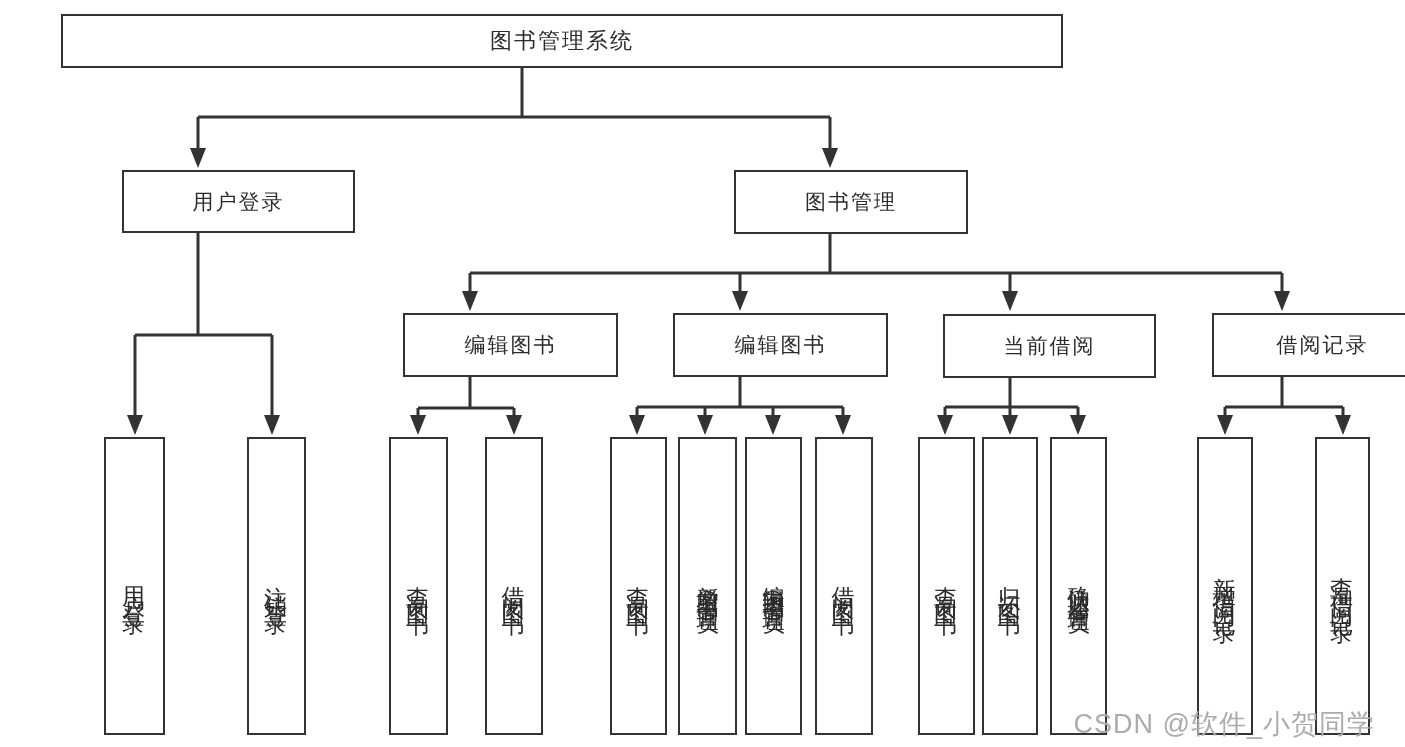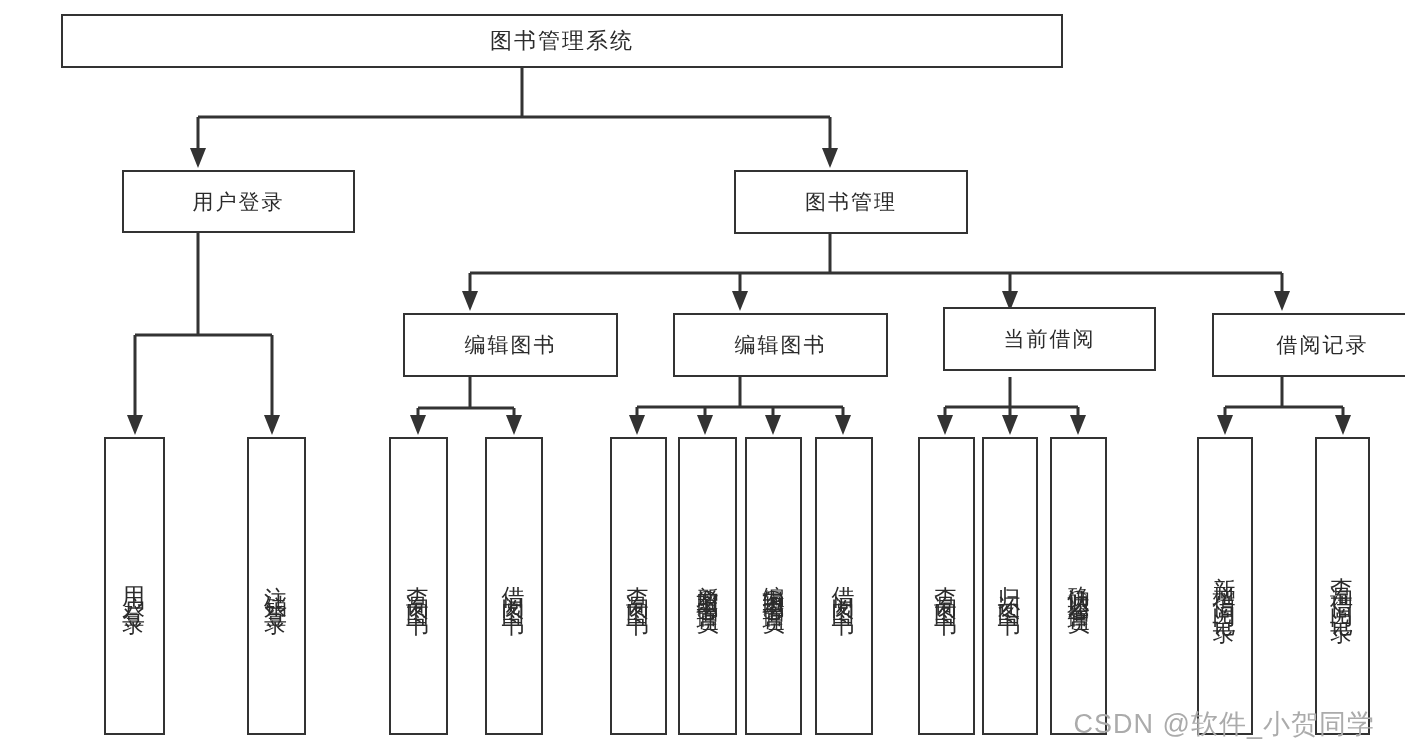--- a/index.html
+++ b/index.html
@@ -78,21 +78,21 @@
   </g>
 </svg>
 
 <div class="node hnode root" style="left:21px;top:14px;width:1002px;height:54px">图书管理系统</div>
 
 <div class="node hnode" style="left:82px;top:170px;width:233px;height:63px">用户登录</div>
 <div class="node hnode" style="left:694px;top:170px;width:234px;height:64px">图书管理</div>
 
 <div class="node hnode" style="left:363px;top:313px;width:215px;height:64px">编辑图书</div>
 <div class="node hnode" style="left:633px;top:313px;width:215px;height:64px">编辑图书</div>
-<div class="node hnode" style="left:903px;top:307px;width:213px;height:64px">当前借阅</div>
+<div class="node hnode" style="left:903px;top:314px;width:213px;height:64px">当前借阅</div>
 <div class="node hnode" style="left:1172px;top:313px;width:221px;height:64px">借阅记录</div>
 
 <div class="node leaf" style="left:104px;top:437px;width:61px;height:298px">用户登录</div>
 <div class="node leaf" style="left:247px;top:437px;width:59px;height:298px">注销登录</div>
 
 <div class="node leaf" style="left:389px;top:437px;width:59px;height:298px">查询图书</div>
 <div class="node leaf" style="left:485px;top:437px;width:58px;height:298px">借阅图书</div>
 
 <div class="node leaf" style="left:610px;top:437px;width:57px;height:298px">查询图书</div>
 <div class="node leaf long" style="left:678px;top:437px;width:59px;height:298px">新增图书（管理员）</div>

